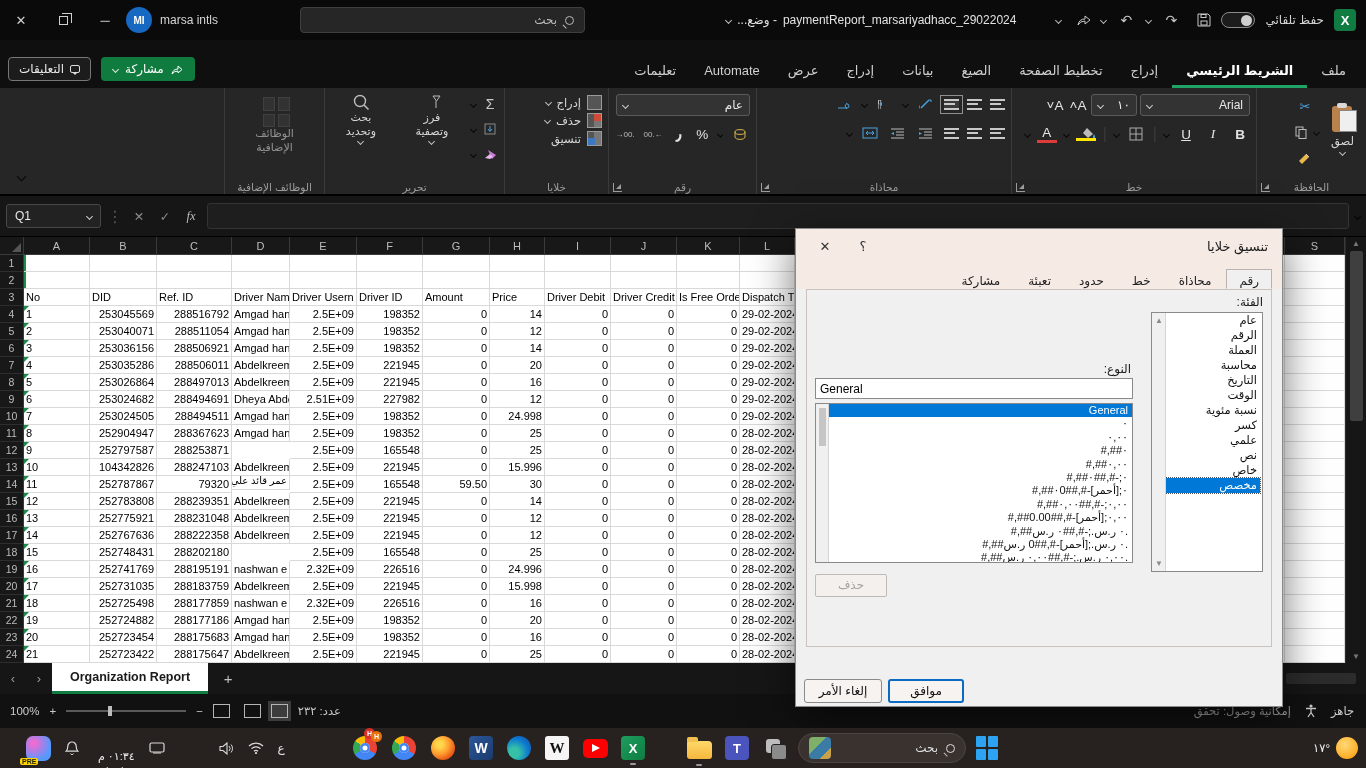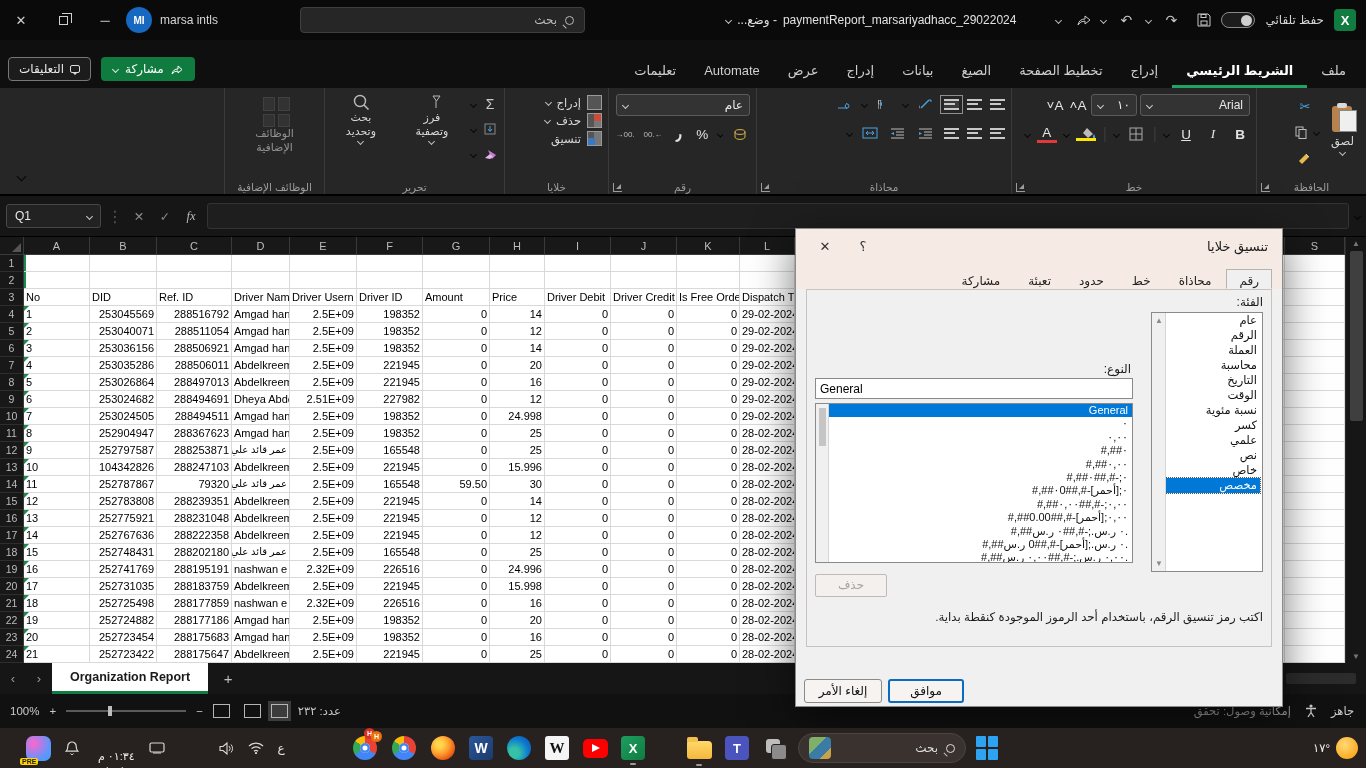--- a/index.html
+++ b/index.html
@@ -65,21 +65,21 @@
   #grid{position:absolute;top:237px;left:0;width:1345px;background:#fff;font-size:11px;color:#000;}
   #colheaders{display:flex;height:18px;background:#181818;}
   .corner{width:24px;height:18px;background:#181818;border-right:1px solid #3a3a3a;border-bottom:1px solid #3a3a3a;position:relative;}
   .corner::after{content:"";position:absolute;right:2px;bottom:2px;border-bottom:9px solid #555;border-left:9px solid transparent;}
   .colh{height:18px;color:#bdbdbd;text-align:center;line-height:18px;border-right:1px solid #3a3a3a;border-bottom:1px solid #3a3a3a;background:#181818;font-size:11px;}
   .grow{display:flex;height:17px;}
   .rowh{width:24px;background:#181818;color:#bdbdbd;text-align:center;line-height:17px;border-right:1px solid #3a3a3a;border-bottom:1px solid #2e2e2e;font-size:10.5px;}
   .cell{height:17px;border-right:1px solid #d9d9d9;border-bottom:1px solid #d9d9d9;overflow:hidden;white-space:nowrap;line-height:16px;padding:0 2px;position:relative;background:#fff;}
   .cell.right{text-align:right;}
   .cell.left{text-align:left;}
-  .cell.ar{direction:rtl;text-align:left;font-size:10px;}
+  .cell.ar{direction:rtl;text-align:left;font-size:10px;margin-top:31px;}
   .err-tri{position:absolute;left:0;top:0;width:0;height:0;border-top:5px solid #1e8a4c;border-right:5px solid transparent;}
   .green-edge{box-shadow:inset 2px 0 0 #1e8a4c;}
   #vscroll{position:absolute;top:237px;left:1345px;width:21px;height:426px;background:#161616;border-left:1px solid #2a2a2a;}
   #vthumb{position:absolute;top:14px;left:4px;width:13px;height:170px;background:#3f3f3f;border-radius:2px;}
   .scroll-arrow{position:absolute;left:6px;color:#777;font-size:8px;}
   
   #sheetrow{position:absolute;top:663px;left:0;width:1366px;height:31px;background:#161616;display:flex;align-items:center;color:#aaa;}
   .navchev{font-size:13px;color:#9a9a9a;width:26px;text-align:center;}
   #sheettab{background:#fff;color:#1a1a1a;font-size:12.5px;font-weight:bold;height:31px;display:flex;align-items:center;padding:0 18px;border-bottom:3px solid #107c41;}
   .addsheet{width:40px;text-align:center;font-size:15px;color:#c0c0c0;}
@@ -1170,21 +1170,20 @@
 
           <div class="titem">#,##٠ ر.س.;[أحمر]-#,##0 ر.س.</div>
 
           <div class="titem">#,##٠,٠٠ ر.س.;-#,##٠,٠٠ ر.س.</div>
         </div>
       <div class="scroll">
           <div class="tthumb"></div>
         </div>
     </div>
     <div id="delbtn">حذف</div>
-    <div id="dlg-hint">اكتب رمز تنسيق الرقم، باستخدام أحد الرموز الموجودة كنقطة بداية.</div>
   </div>
   <div class="dlg-btn" id="okbtn">موافق</div>
   <div class="dlg-btn" id="cancelbtn">إلغاء الأمر</div>
 </div>
 
 <div id="taskbar">
   <div id="tray">
     <div class="copilot">
         <span class="pre">PRE</span>
       </div>

